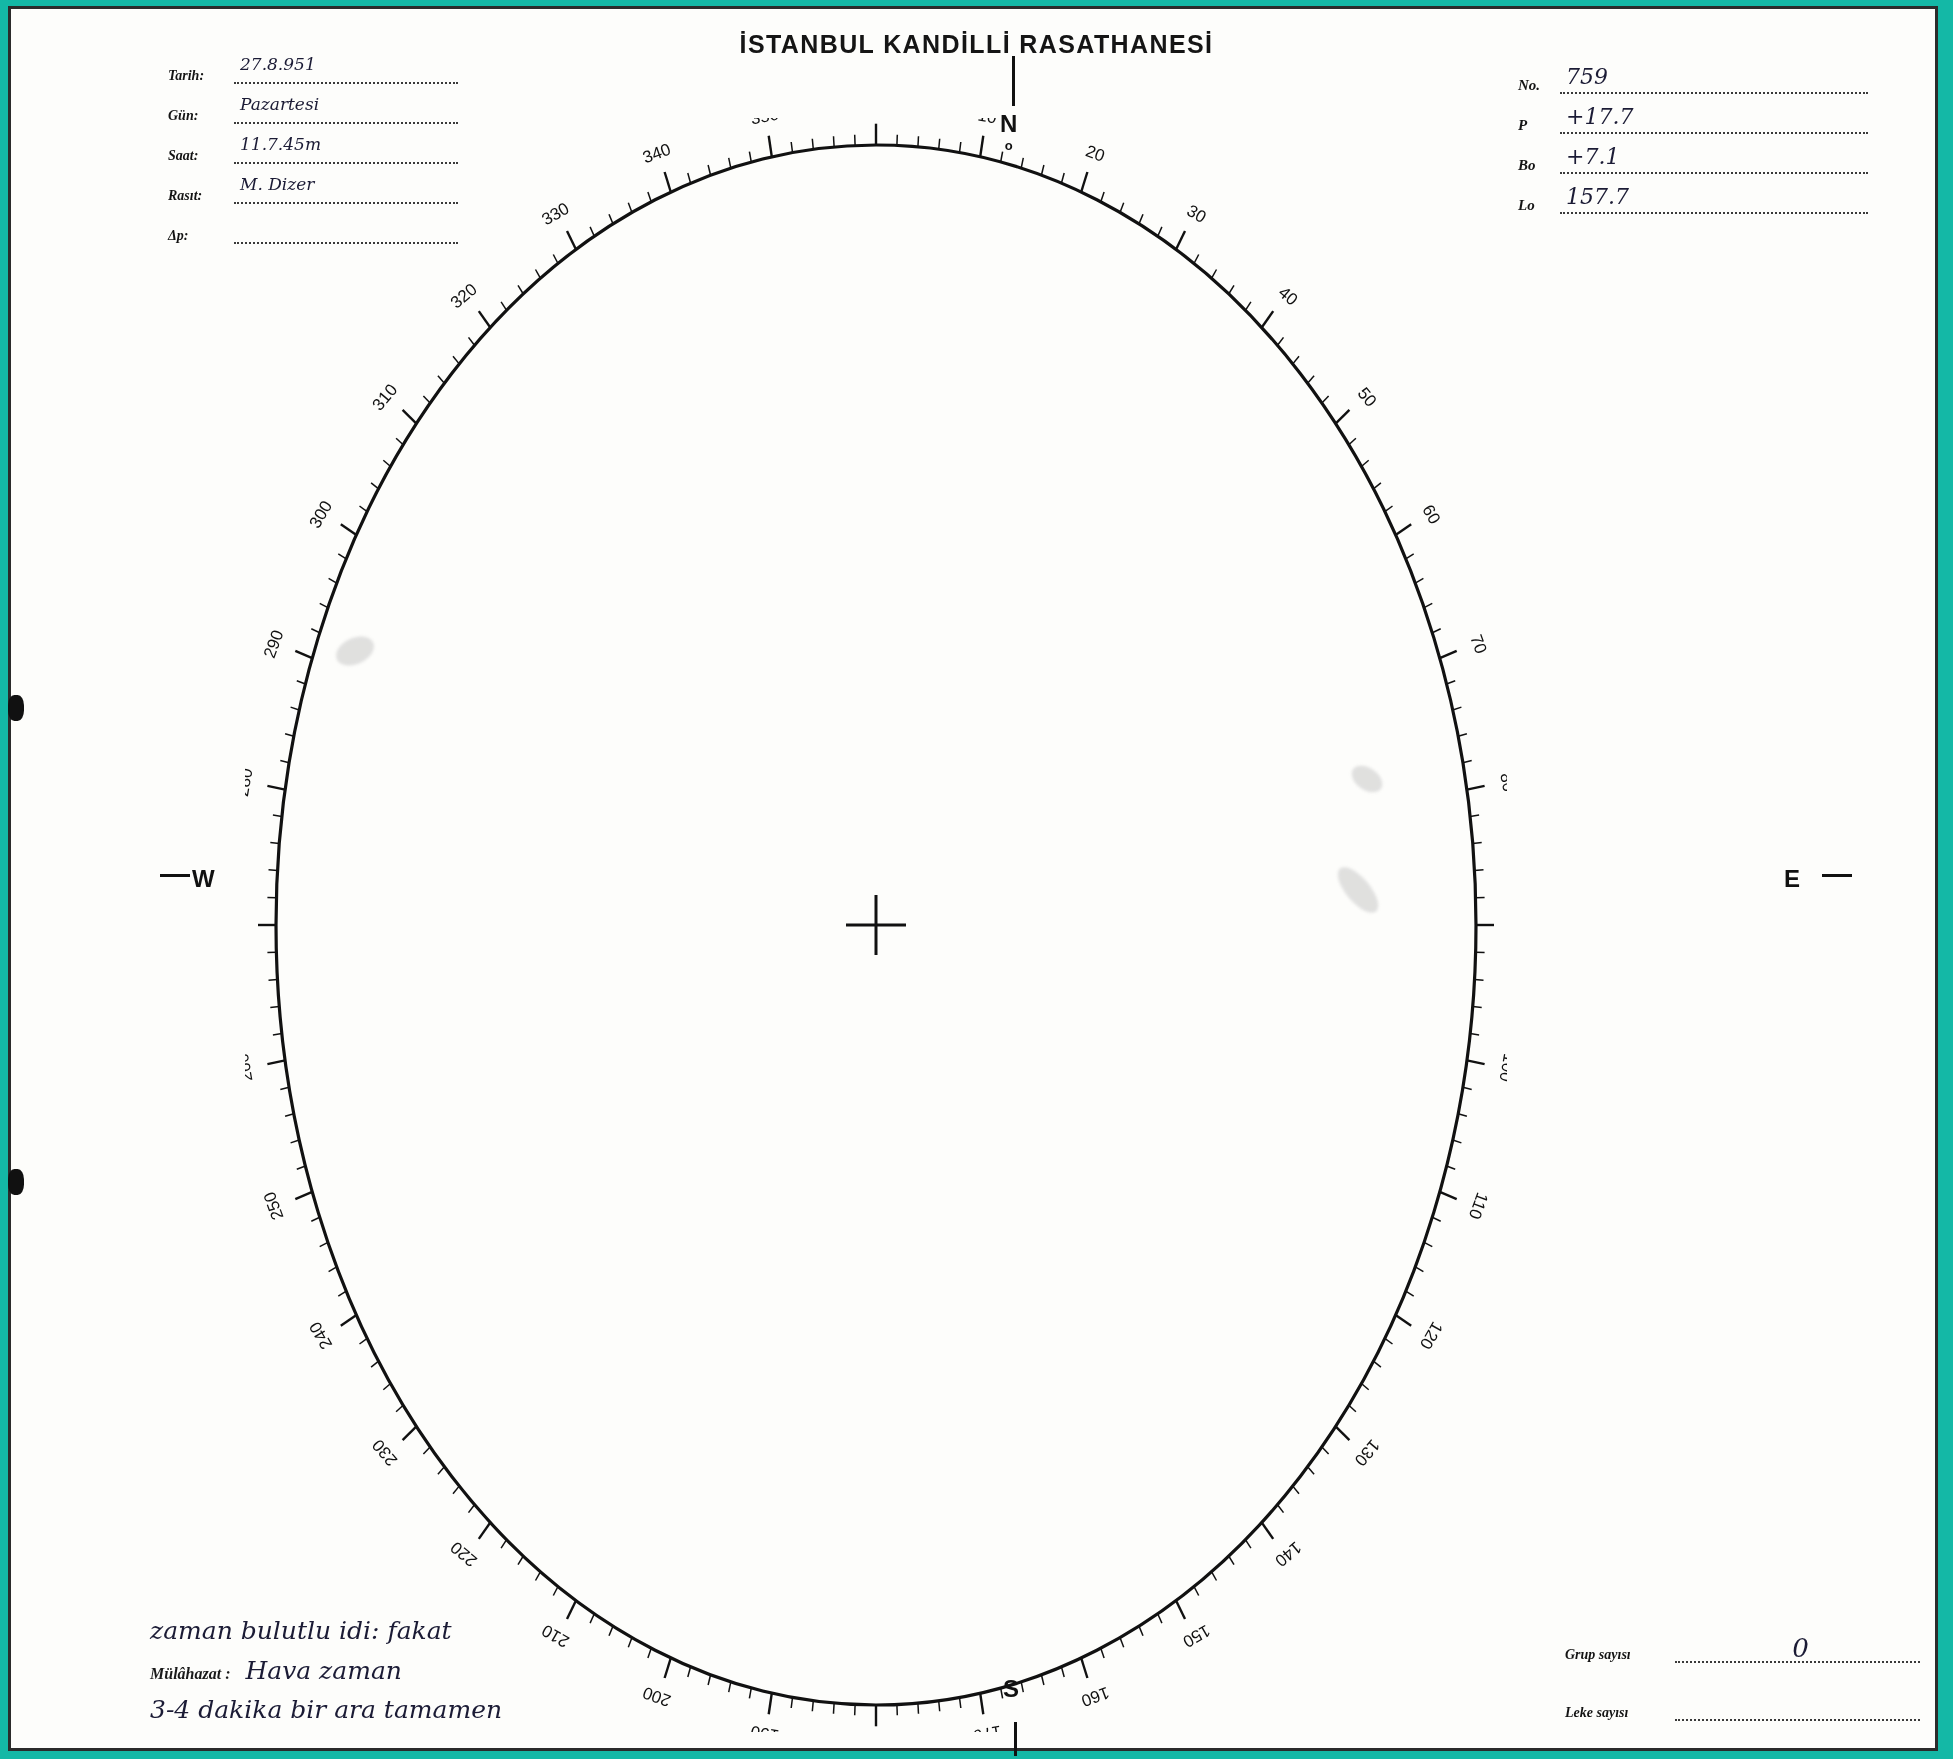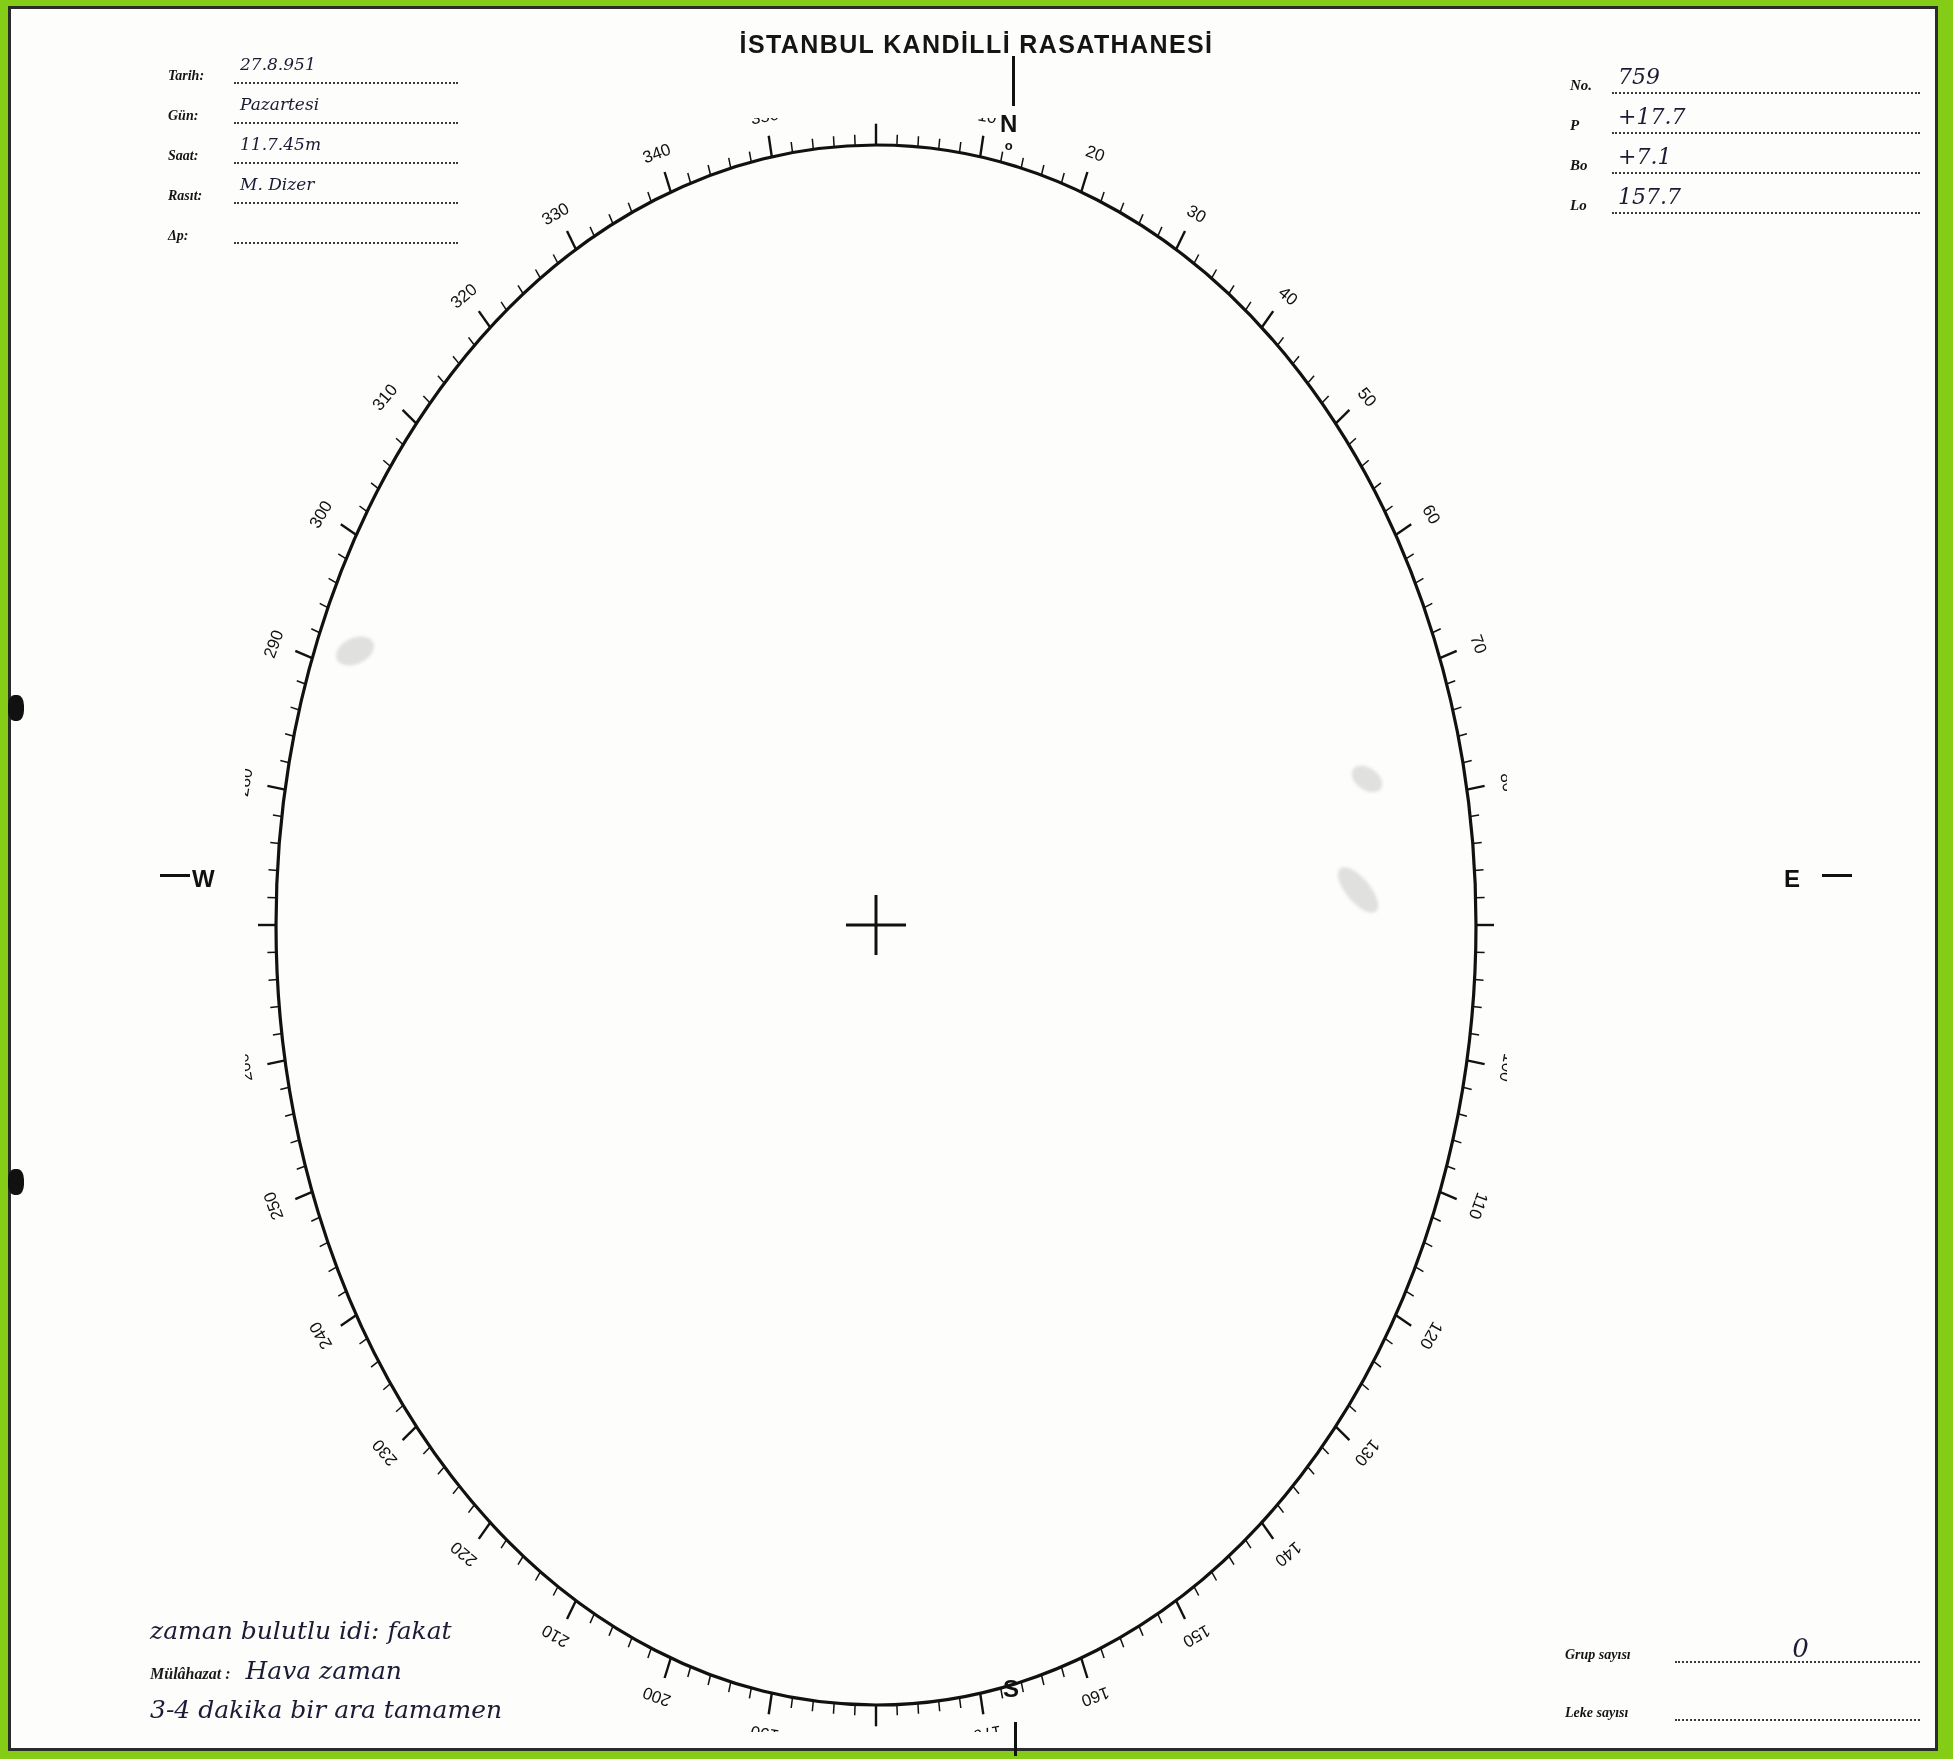--- a/index.html
+++ b/index.html
@@ -12,21 +12,21 @@
     height: 1759px;
     position: relative;
     font-family: "Liberation Sans", sans-serif;
     color: #1a1a1a;
     overflow: hidden;
   }
   .sheet {
     position: absolute;
     left: 0; top: 0;
     width: 1953px; height: 1759px;
-    background: #84cc16;
+    background: #14b8a6;
   }
   
   .scan-frame {
     position: absolute;
     left: 8px; top: 6px;
     width: 1930px; height: 1745px;
     border: 3px solid #2b2b2b;
     box-sizing: border-box;
     background: #fdfdfb;
   }
@@ -83,21 +83,21 @@
 
   #header-left {
     position: absolute;
     left: 168px;
     top: 56px;
     width: 290px;
   }
 
   #header-right {
     position: absolute;
-    left: 1570px;
+    left: 1518px;
     top: 66px;
     width: 350px;
   }
   #header-right .field-label { width: 42px; flex: 0 0 42px; font-size: 15px; }
   #header-right .field-value { font-size: 22px; }
 
   
   #notes {
     position: absolute;
     left: 150px;

